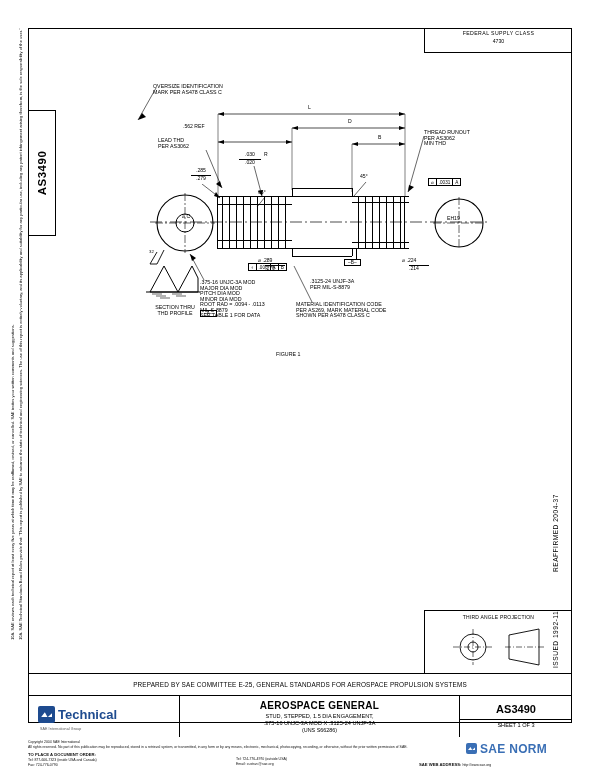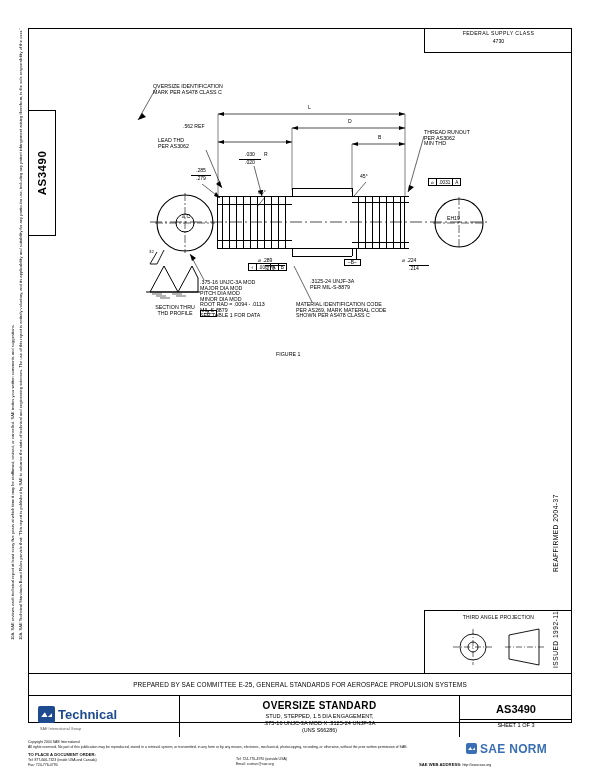--- a/index.html
+++ b/index.html
@@ -427,21 +427,21 @@
   <div id="prep">PREPARED BY SAE COMMITTEE E-25, GENERAL STANDARDS FOR AEROSPACE PROPULSION SYSTEMS</div>
 
   <div id="titleblock">
     <div id="tb-logo">
       <div class="sae-logo">
         <span class="mark"></span><span class="word">Technical</span>
         <div class="sub">SAE International Group</div>
       </div>
     </div>
     <div id="tb-mid">
-      <div class="t1">OVERSIZE STANDARD</div>
+      <div class="t1">AEROSPACE GENERAL</div>
       <div class="t2">STUD, STEPPED, 1.5 DIA ENGAGEMENT,</div>
       <div class="t3">.375-16 UNJC-3A MOD X .3125-24 UNJF-3A</div>
       <div class="t4">(UNS S66286)</div>
     </div>
     <div id="tb-right">
       <div class="r1">AS3490</div>
       <div class="hr"></div>
       <div class="r2">SHEET 1 OF 3</div>
     </div>
   </div>

